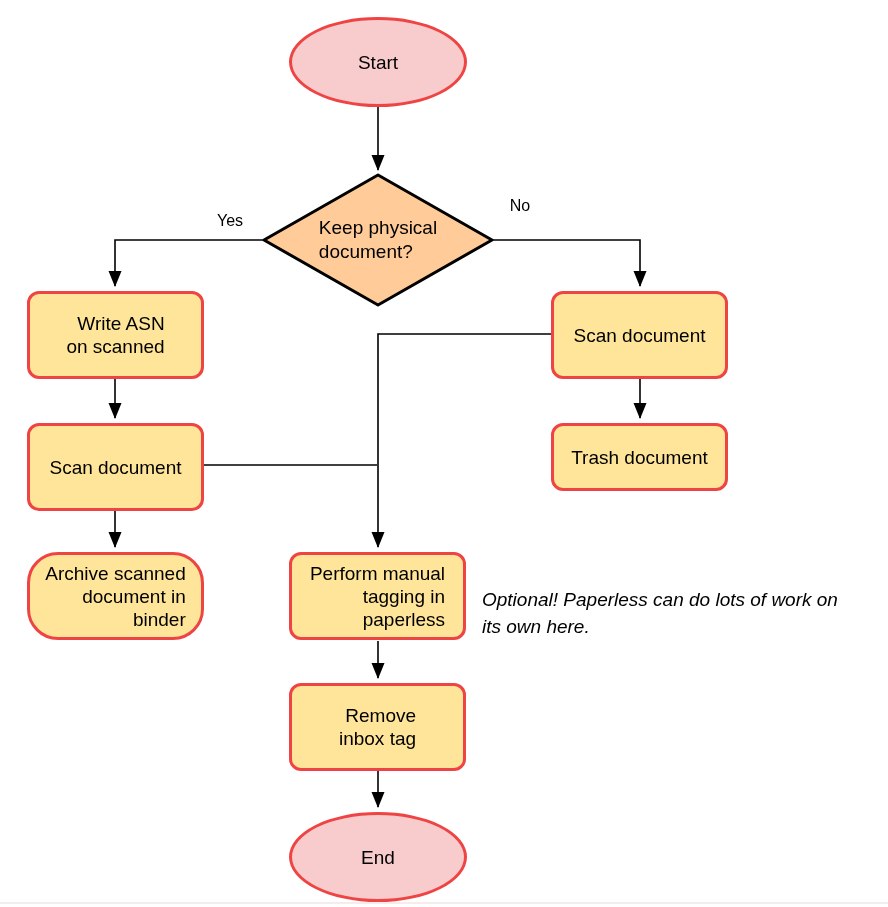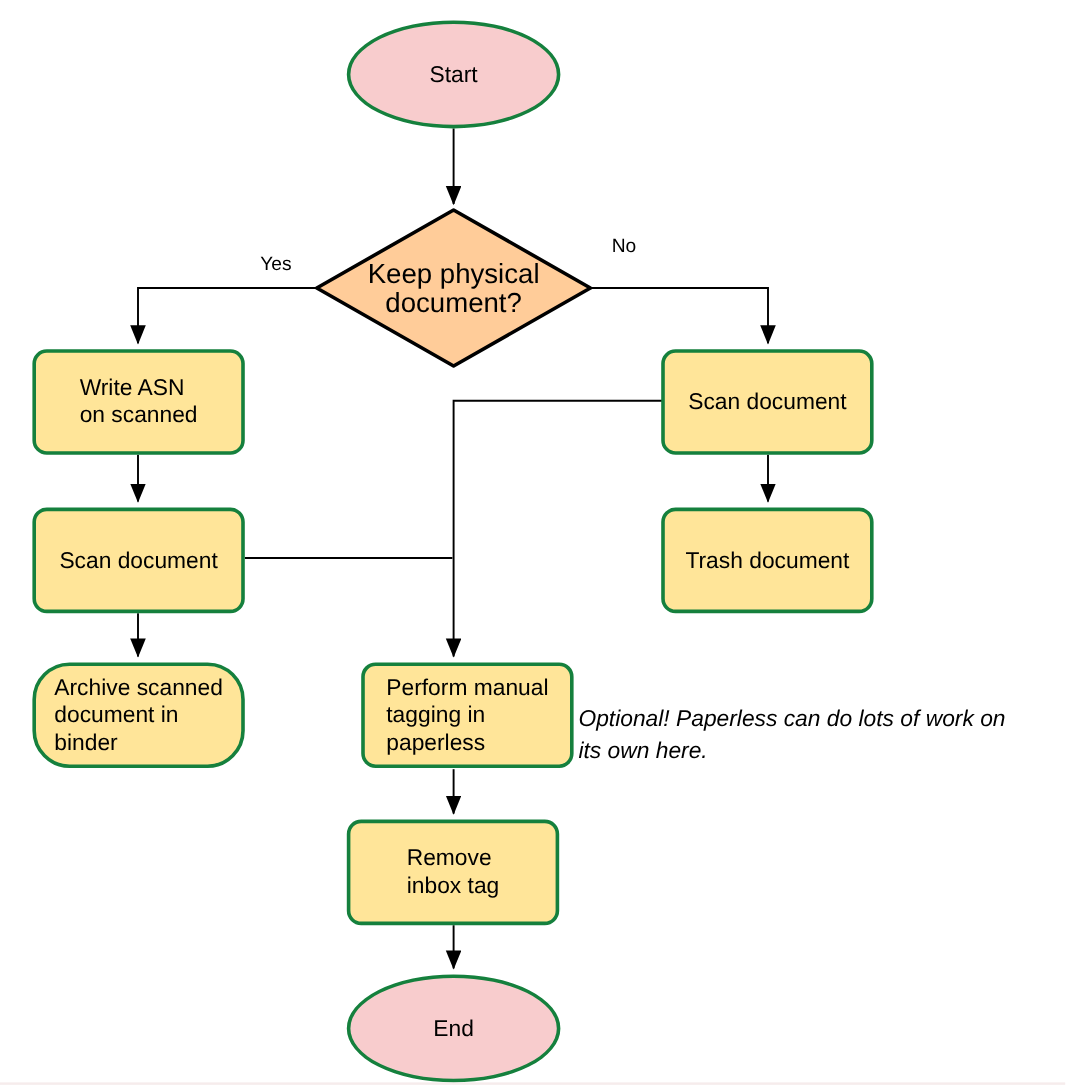--- a/index.html
+++ b/index.html
@@ -23,38 +23,38 @@
     stroke-width: 1.6;
   }
   .diamond {
     stroke: #000000;
     stroke-width: 3;
     stroke-linejoin: round;
   }
   .node {
     position: absolute;
     box-sizing: border-box;
-    border: 3px solid #15803d;
+    border: 3px solid #ef4444;
     display: flex;
     align-items: center;
     justify-content: center;
-    text-align: left;
+    text-align: right;
     font-size: 19px;
     line-height: 23px;
     white-space: pre-line;
   }
   .node.rect { border-radius: 12px; }
   .node.ellipse { border-radius: 50%; }
   .shape-label {
     position: absolute;
     display: flex;
     align-items: center;
     justify-content: center;
-    text-align: center;
-    font-size: 23px;
+    text-align: left;
+    font-size: 19px;
     line-height: 24px;
     white-space: pre-line;
   }
   .edge-label {
     position: absolute;
     width: 50px;
     text-align: center;
     font-size: 16px;
     line-height: 22px;
   }
@@ -75,21 +75,21 @@
     width: 888px;
     height: 2px;
     background: #f6ecec;
   }
   
   .n-start      { left: 289px; top:  17px; width: 178px; height: 90px; }
   .n-write-asn  { left:  27px; top: 291px; width: 177px; height: 88px; }
   .n-scan-left  { left:  27px; top: 423px; width: 177px; height: 88px; }
   .n-archive    { left:  27px; top: 552px; width: 177px; height: 88px; }
   .n-scan-right { left: 551px; top: 291px; width: 177px; height: 88px; }
-  .n-trash      { left: 551px; top: 423px; width: 177px; height: 88px; }
+  .n-trash      { left: 551px; top: 423px; width: 177px; height: 68px; }
   .n-tagging    { left: 289px; top: 552px; width: 177px; height: 88px; }
   .n-remove     { left: 289px; top: 683px; width: 177px; height: 88px; }
   .n-end        { left: 289px; top: 812px; width: 178px; height: 90px; }
   .l-decision   { left: 278px; top: 214px; width: 200px; height: 52px; }
   .l-yes        { left: 205px; top: 210px; }
   .l-no         { left: 495px; top: 195px; }
 </style>
 </head>
 <body>
 
@@ -128,21 +128,21 @@
   <div class="node rect n-scan-left" style="background: rgb(255, 229, 153);">Scan document</div>
 
   <div class="node rect n-archive" style="background: rgb(255, 229, 153); border-radius: 31px;">Archive scanned
 document in
 binder</div>
 
   <div class="node rect n-scan-right" style="background: rgb(255, 229, 153);">Scan document</div>
 
   <div class="node rect n-trash" style="background: rgb(255, 229, 153);">Trash document</div>
 
-  <div class="node rect n-tagging" style="background: rgb(255, 229, 153); margin-left: 12px;">Perform manual
+  <div class="node rect n-tagging" style="background: rgb(255, 229, 153);">Perform manual
 tagging in
 paperless</div>
 
   <div class="annotation">Optional! Paperless can do lots of work on
 its own here.</div>
 
   <div class="node rect n-remove" style="background: rgb(255, 229, 153);">Remove
 inbox tag</div>
 
   <div class="node ellipse n-end" style="background: rgb(248, 204, 205);">End</div>

